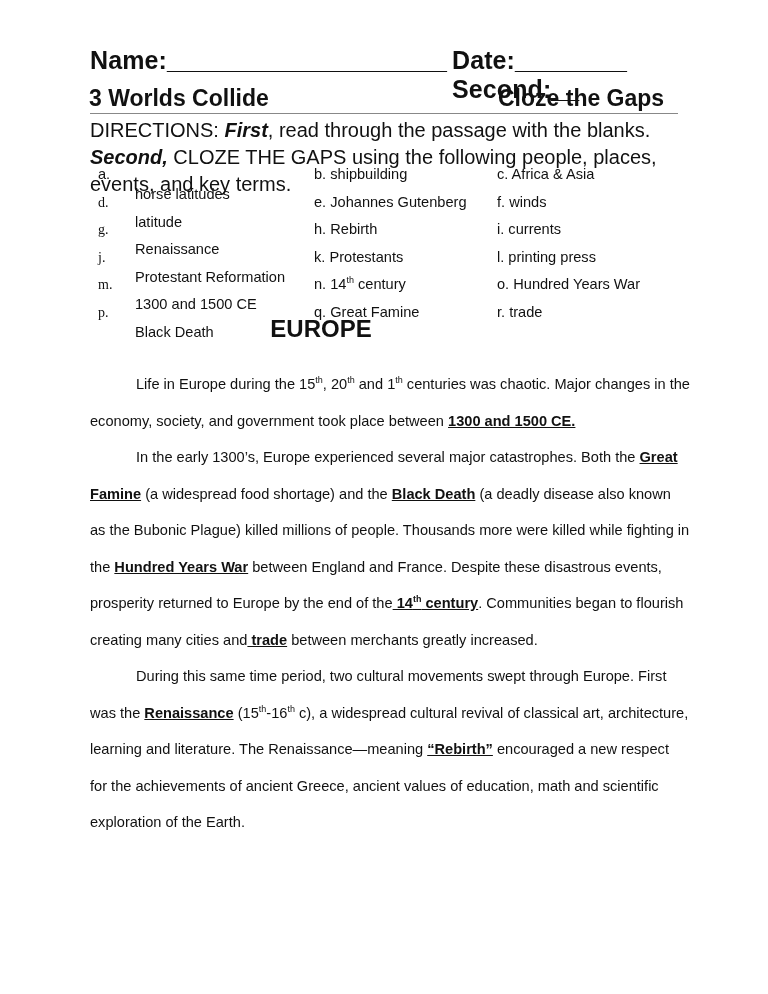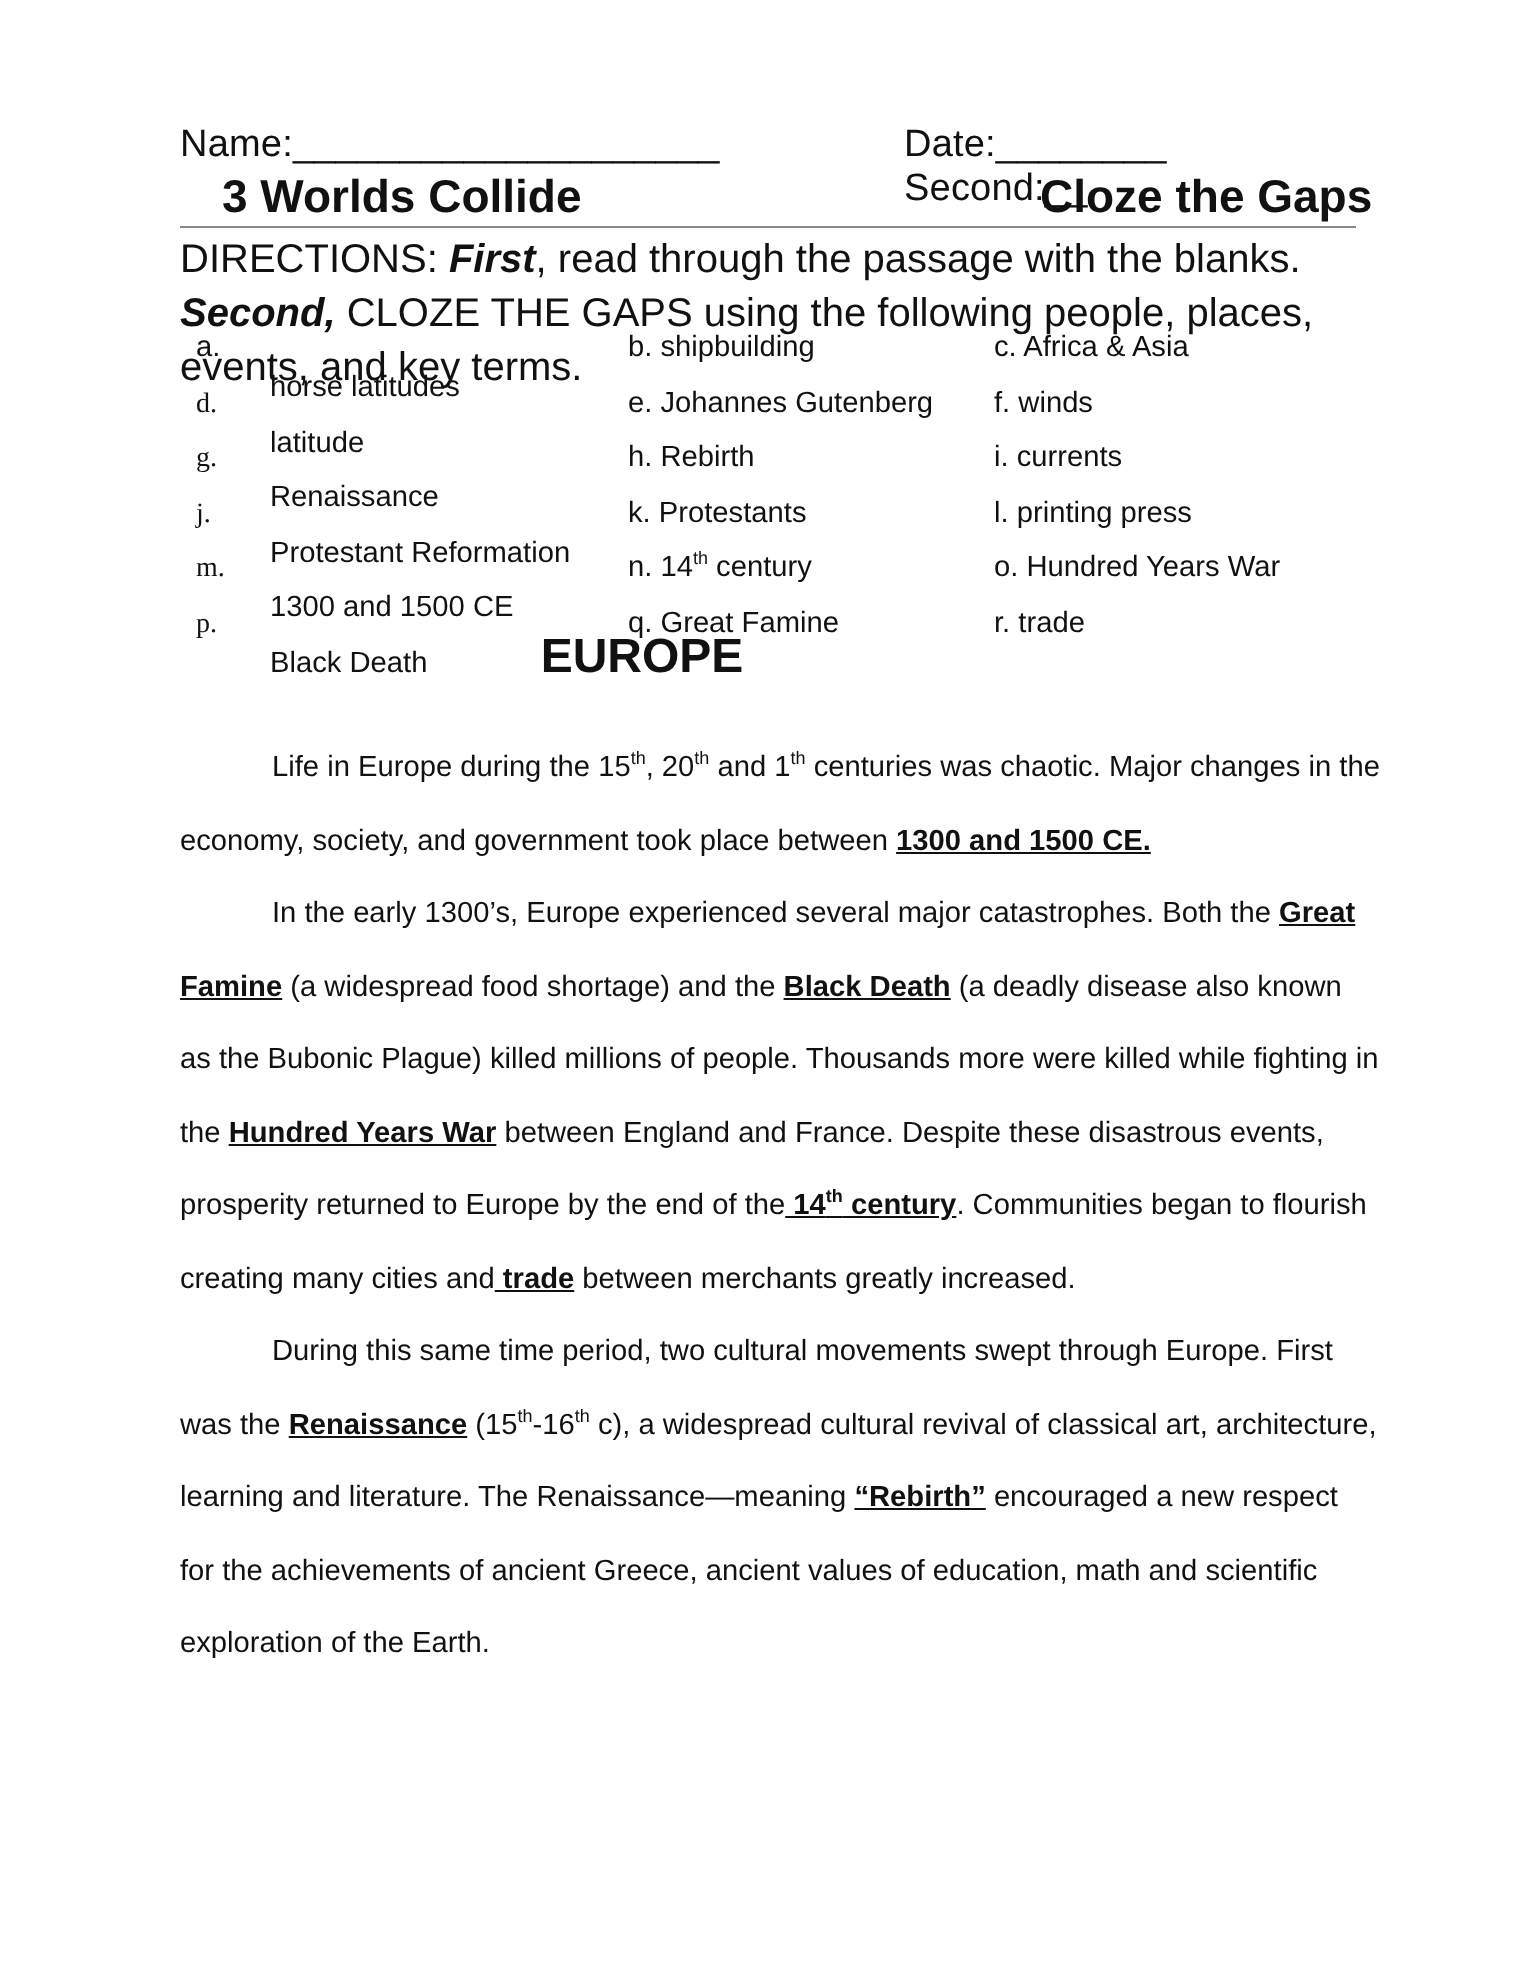--- a/index.html
+++ b/index.html
@@ -1,20 +1,20 @@
 <!DOCTYPE html>
 <html><head>
 <meta charset="utf-8">
 <style>
   html, body { margin:0; padding:0; background:#ffffff; }
   body { width:768px; height:994px; position:relative; overflow:hidden; color:#111; font-family:"Liberation Sans", sans-serif; }
   .page { position:absolute; left:0; top:0; width:768px; height:994px; }
-  .hdr1 { position:absolute; left:90px; top:62px; width:590px; font-weight:normal; font-size:19px; letter-spacing:0.1px; }
+  .hdr1 { position:absolute; left:90px; top:46px; width:590px; font-weight:bold; font-size:25px; letter-spacing:0.1px; }
   .hdr1 .right { position:absolute; left:362px; top:0; }
-  .hdr2 { position:absolute; left:89px; top:85px; width:590px; font-weight:bold; font-size:23px;margin-left:22px; }
+  .hdr2 { position:absolute; left:89px; top:85px; width:590px; font-weight:bold; font-size:23px; }
   .hdr2 .right { position:absolute; left:409px; top:0; }
   .rule { position:absolute; left:90px; top:113px; width:588px; height:1px; background:#888; }
   .directions { position:absolute; left:90px; top:117px; width:600px; font-size:20px; line-height:27px; }
   .directions b i, .directions i b { font-weight:bold; font-style:italic; }
   .terms { position:absolute; left:90px; top:166px; width:600px; }
   .term-row { position:relative; height:27.5px; font-size:14.6px; }
   .term { position:absolute; top:0; white-space:nowrap; }
   .term .ltr { display:inline-block; width:22px; }
   .term .ltr.serif { font-family:"Liberation Serif", serif; font-size:14px; }
   .c1 { left:8px; } .c2 { left:224px; } .c3 { left:407px; }

